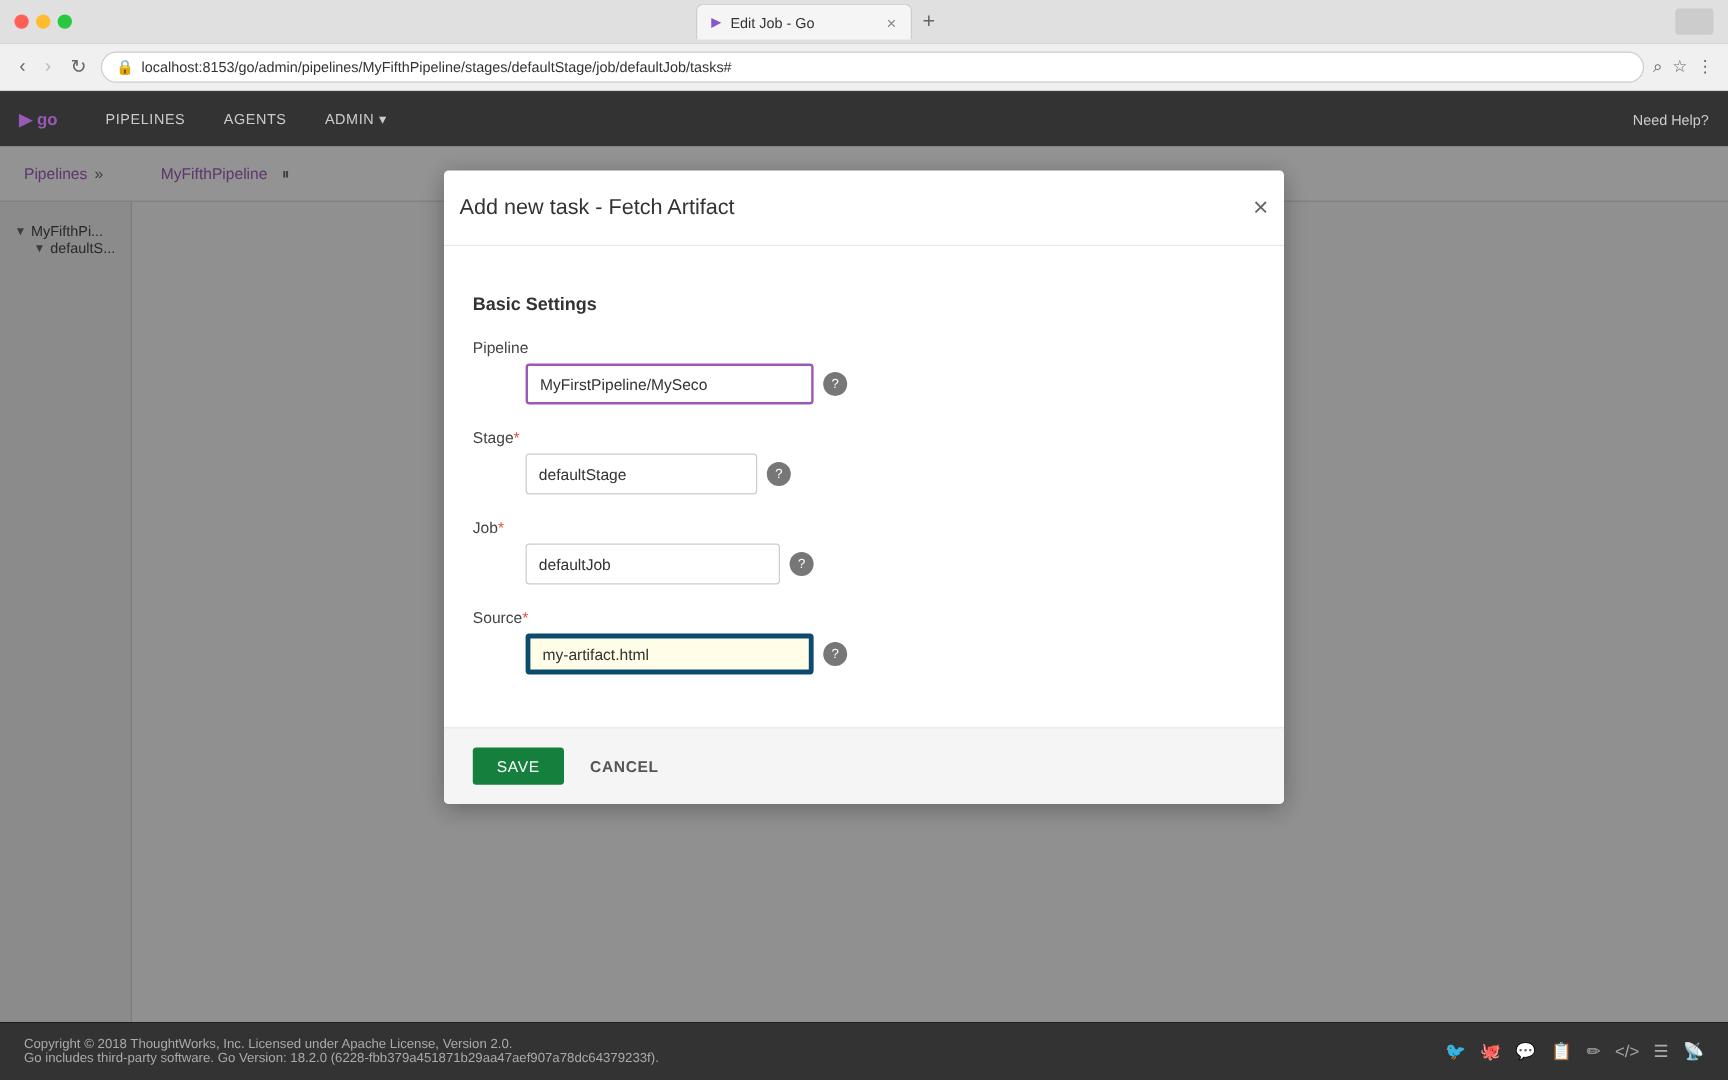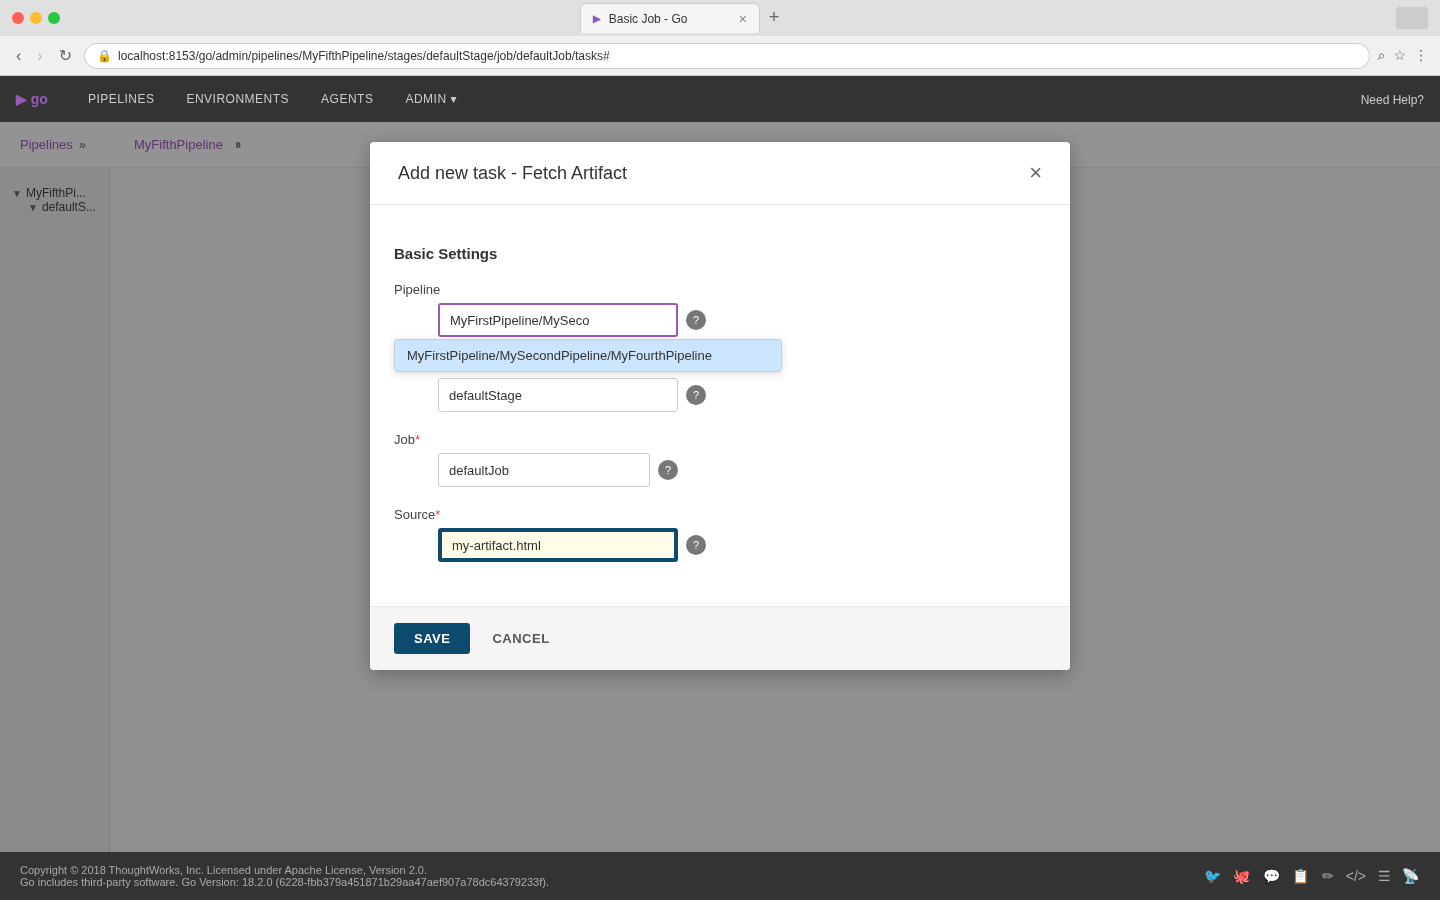--- a/index.html
+++ b/index.html
@@ -43,42 +43,42 @@
     
     .sidebar { width: 110px; background: #e8e8e8; border-right: 1px solid #d0d0d0; padding: 12px 0; }
     .sidebar-group { padding: 6px 12px; }
     .sidebar-group-header { display: flex; align-items: center; gap: 4px; font-size: 12px; color: #444; font-weight: 500; cursor: pointer; }
     .sidebar-chevron { font-size: 10px; color: #666; }
     .sidebar-sub { padding-left: 16px; }
 
     
     .overlay { position: fixed; top: 122px; left: 0; right: 0; bottom: 48px; background: rgba(0,0,0,0.4); display: flex; align-items: flex-start; justify-content: center; padding-top: 20px; z-index: 100; }
     .dialog { background: white; border-radius: 4px; width: 700px; box-shadow: 0 4px 20px rgba(0,0,0,0.3); overflow: hidden; }
-    .dialog-header { padding: 20px 28px; border-bottom: 1px solid #e8e8e8; display: flex; align-items: center; justify-content: space-between; }
+    .dialog-header { padding: 20px 13px; border-bottom: 1px solid #e8e8e8; display: flex; align-items: flex-start; justify-content: space-between; }
     .dialog-title { font-size: 18px; font-weight: 400; color: #333; }
     .dialog-close { background: none; border: none; font-size: 22px; color: #666; cursor: pointer; line-height: 1; }
     .dialog-body { padding: 24px; }
     .section-title { font-size: 15px; font-weight: 700; color: #333; margin-bottom: 20px; margin-top: 16px; }
 
     .form-group { margin-bottom: 20px; }
     .form-label { font-size: 13px; color: #444; margin-bottom: 6px; display: block; }
     .form-label .required { color: #e74c3c; }
     .form-input-wrap { display: flex; align-items: flex-start; gap: 8px; position: relative; padding-left: 44px; }
     .form-input { height: 34px; border: 1px solid #ccc; border-radius: 3px; padding: 0 10px; font-size: 13px; color: #333; width: 240px; }
     .form-input.yellow-bg { background: #fffde7; border: 4px solid #0c4a6e; }
     .help-icon { width: 20px; height: 20px; background: #777; border-radius: 50%; color: white; font-size: 11px; display: flex; align-items: center; justify-content: center; cursor: pointer; margin-top: 7px; flex-shrink: 0; }
 
     
     .autocomplete-dropdown { position: absolute; top: 36px; left: 0; width: 388px; background: white; border: 1px solid #ccc; border-radius: 3px; box-shadow: 0 2px 8px rgba(0,0,0,0.15); z-index: 200; }
     .autocomplete-item { padding: 8px 12px; font-size: 13px; color: #333; cursor: pointer; }
     .autocomplete-item.selected { background: #cce5ff; }
 
     
     .dialog-footer { padding: 16px 24px; background: #f5f5f5; border-top: 1px solid #e8e8e8; display: flex; align-items: center; gap: 12px; }
-    .btn-save { background: #0c4a6e; color: white; border: none; padding: 8px 20px; border-radius: 3px; font-size: 13px; font-weight: 700; cursor: pointer; letter-spacing: 0.5px; text-align: center; }
+    .btn-save { background: #15803d; color: white; border: none; padding: 8px 20px; border-radius: 3px; font-size: 13px; font-weight: 400; cursor: pointer; letter-spacing: 0.5px; text-align: center; }
     .btn-cancel { background: none; border: none; color: #555; font-size: 13px; font-weight: 600; cursor: pointer; padding: 8px 10px; letter-spacing: 0.5px; }
 
     
     .app-footer { height: 48px; background: #333; display: flex; align-items: center; padding: 0 20px; position: fixed; bottom: 0; left: 0; right: 0; }
     .footer-text { color: #aaa; font-size: 11px; }
     .footer-icons { margin-left: auto; display: flex; gap: 12px; color: #aaa; font-size: 14px; }
 
     .content-area { flex: 1; background: #f0f0f0; }
   </style>
 </head>
@@ -86,21 +86,21 @@
 
 <div class="browser-title-bar">
   <div class="traffic-lights">
     <div class="traffic-light red"></div>
     <div class="traffic-light yellow"></div>
     <div class="traffic-light green"></div>
   </div>
   <div style="flex:1; display:flex; justify-content:center;">
     <div class="tab">
       <span class="tab-icon">▶</span>
-      <span>Basic Job - Go</span>
+      <span>Edit Job - Go</span>
       <span class="close-btn">×</span>
     </div>
     <div class="new-tab-btn">+</div>
   </div>
   <div style="width:120px; display:flex; justify-content:flex-end;">
     <div style="width:32px; height:22px; background:#ccc; border-radius:3px;"></div>
   </div>
 </div>
 
 <div class="address-bar">
@@ -118,21 +118,20 @@
   </div>
 </div>
 
 <div class="app-nav">
   <div class="go-logo">
     <span class="go-logo-icon">▶</span>
     <span>go</span>
   </div>
   <div class="nav-items">
     <div class="nav-item">PIPELINES</div>
-    <div class="nav-item">ENVIRONMENTS</div>
     <div class="nav-item">AGENTS</div>
     <div class="nav-item">ADMIN ▾</div>
   </div>
   <div class="nav-right">
     <span class="need-help">Need Help?</span>
   </div>
 </div>
 
 <div class="breadcrumb-area">
   <a class="breadcrumb-link">Pipelines</a>
@@ -170,32 +169,29 @@
 
       <div class="dialog-body">
         <div class="section-title">Basic Settings</div>
 
         <div class="form-group">
           <label class="form-label">Pipeline</label>
           <div class="form-input-wrap" style="position:relative;">
             <input class="form-input" value="MyFirstPipeline/MySeco" style="border: 2px solid rgb(155, 89, 182); width: 240px;">
             <div class="help-icon">?</div>
 
-            <div class="autocomplete-dropdown">
-              <div class="autocomplete-item selected">MyFirstPipeline/MySecondPipeline/MyFourthPipeline</div>
-            </div>
           </div>
         </div>
 
         <div class="form-group" style="margin-top: 16px;">
           <label class="form-label">
             <span>Stage</span><span class="required">*</span>
           </label>
           <div class="form-input-wrap">
-            <input class="form-input" value="defaultStage" style="width: 240px;">
+            <input class="form-input" value="defaultStage" style="width: 193px;">
             <div class="help-icon">?</div>
           </div>
         </div>
 
         <div class="form-group">
           <label class="form-label">
             <span>Job</span><span class="required">*</span>
           </label>
           <div class="form-input-wrap">
             <input class="form-input" value="defaultJob" style="width: 212px;">

